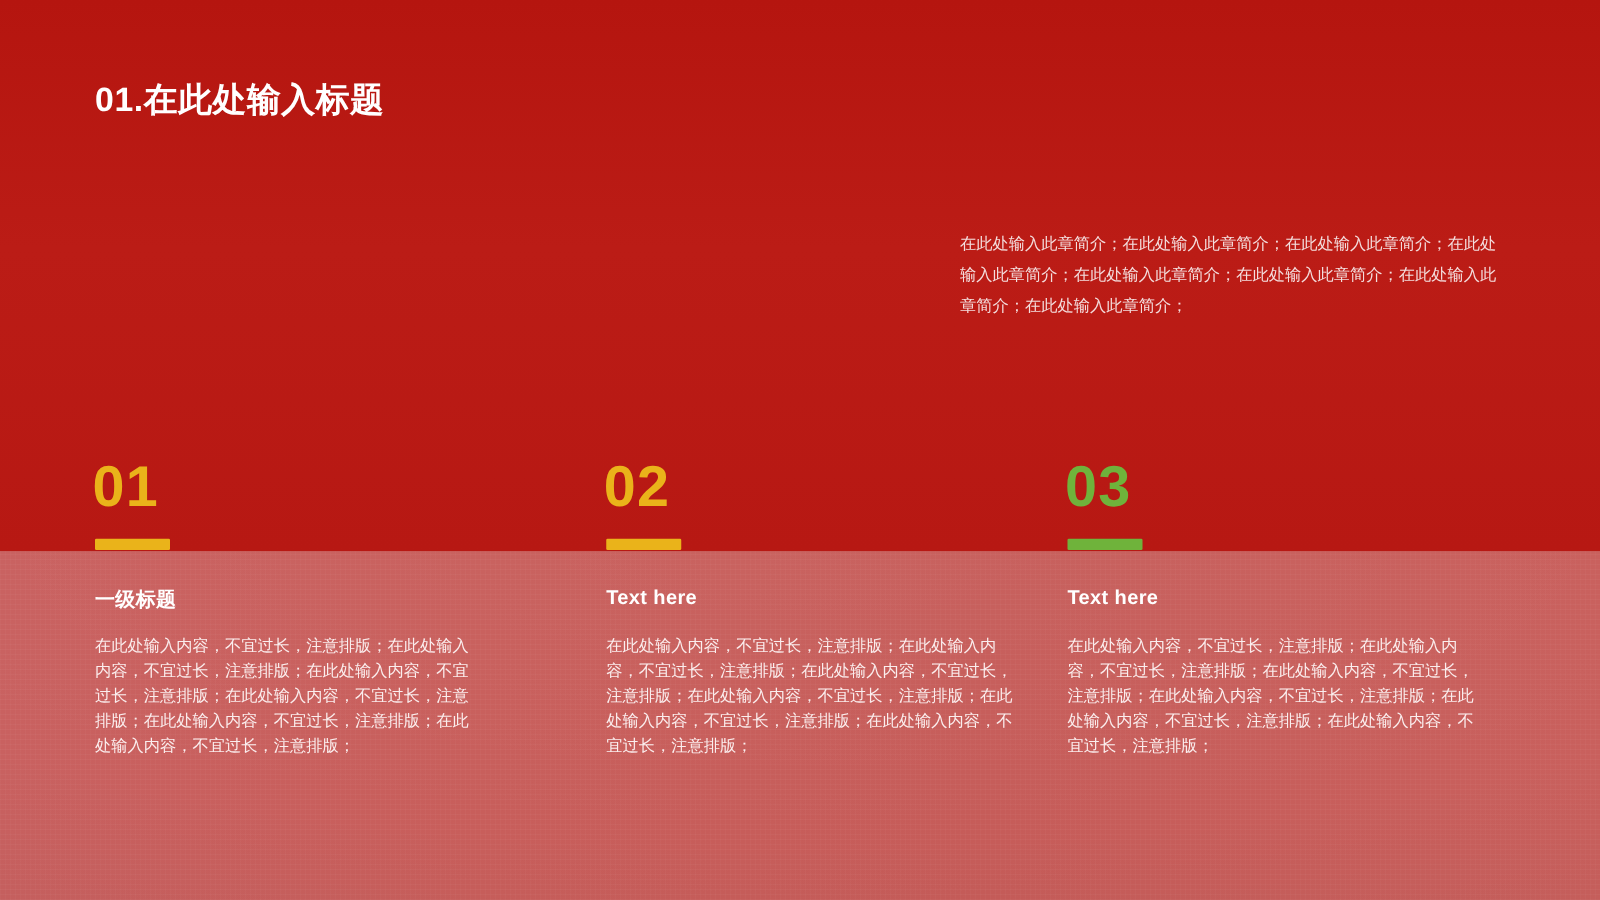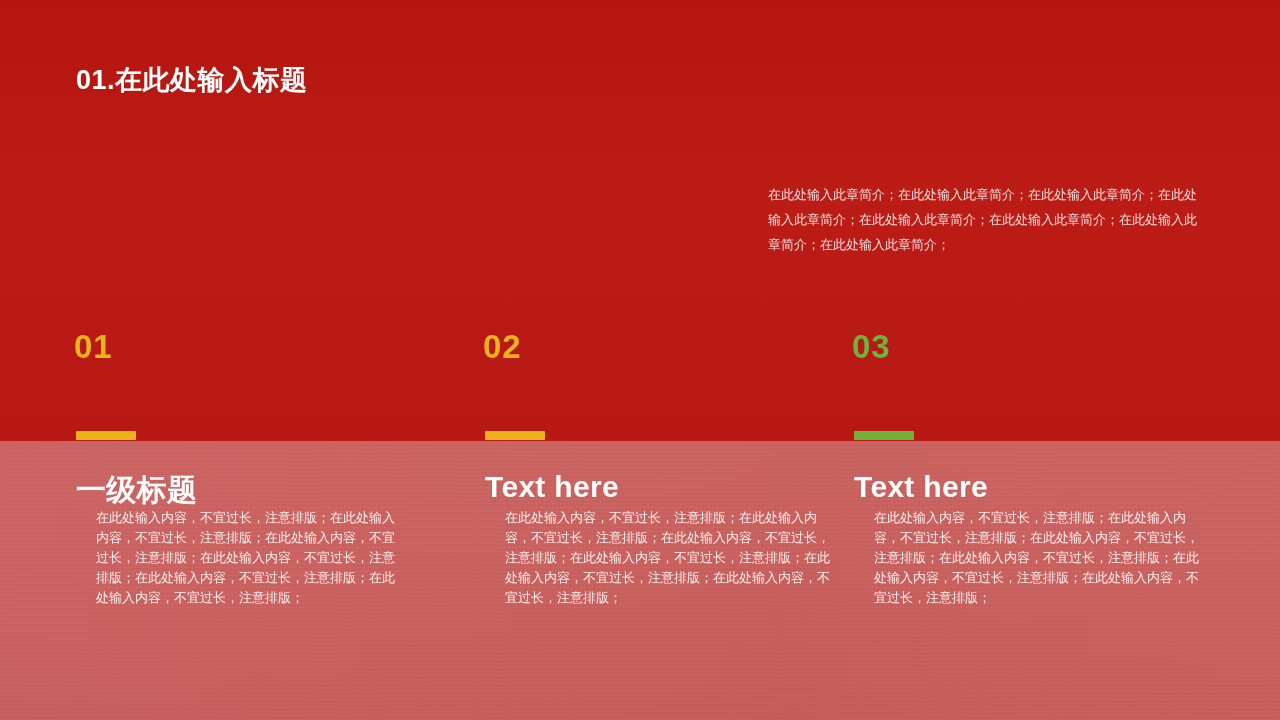--- a/index.html
+++ b/index.html
@@ -89,60 +89,60 @@
   .col {
     position: absolute;
     top: 330px;
     width: 340px;
   }
   .col-1 { left: 74px; }
   .col-2 { left: 483px; }
   .col-3 { left: 852px; }
 
   .col-num {
-    font-size: 33px;
+    font-size: 46px;
     font-weight: bold;
     line-height: 1;
     letter-spacing: 1px;
     height: 52px;
+    margin-top: 36px;
   }
   .col-rule {
     position: absolute;
     top: 101px;
     left: 2px;
     width: 60px;
     height: 9px;
     border-radius: 1px;
   }
   .gold  { color: #eab31a; }
   .green { color: #6fb33b; }
   .bg-gold  { background: #eab31a; }
   .bg-green { background: #6fb33b; }
 
   .col-head {
     position: absolute;
     top: 140px;
     left: 2px;
-    font-size: 30px;
+    font-size: 16px;
     font-weight: bold;
     color: #ffffff;
     letter-spacing: 0.3px;
     white-space: nowrap;
   }
   .col-body {
     position: absolute;
     top: 178px;
     left: 2px;
     width: 310px;
     font-size: 13px;
     line-height: 20px;
     color: #fbeeee;
     font-family: "DejaVu Sans", "Liberation Sans", sans-serif;
     text-align: left;
-    margin-left: 20px;
   }
   .col-1 .col-body { width: 305px; }
   .col-2 .col-body { width: 328px; }
   .col-3 .col-body { width: 334px; }
 </style>
 </head>
 <body>
 
 <div id="slide">
 

